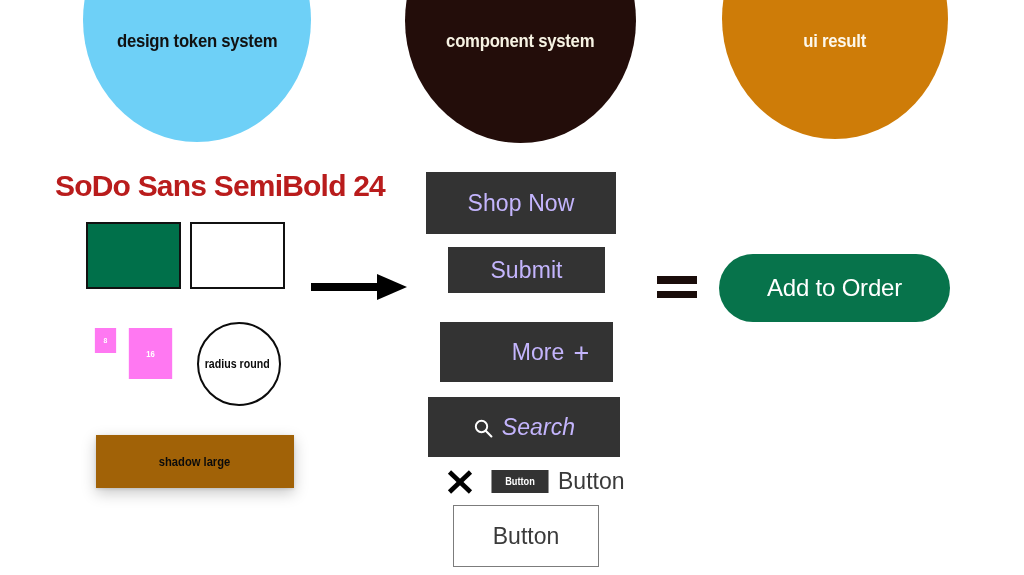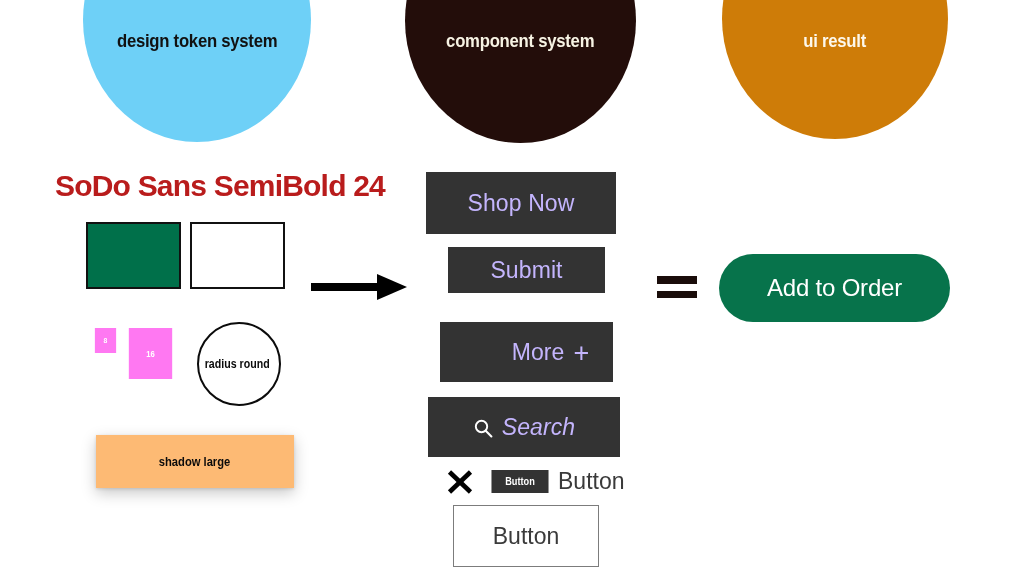--- a/index.html
+++ b/index.html
@@ -147,21 +147,21 @@
     transform: scaleX(0.85);
     white-space: nowrap;
   }
 
   #shadow-card {
     position: absolute;
     left: 96px;
     top: 435px;
     width: 198px;
     height: 53px;
-    background: #fdba74;
+    background: #a16207;
     box-shadow: 0 5px 14px rgba(0,0,0,0.22), 0 1px 3px rgba(0,0,0,0.12);
     display: flex;
     align-items: center;
     justify-content: center;
   }
   #shadow-card span {
     font-family: "Liberation Sans Narrow", "Liberation Sans", sans-serif;
     font-weight: bold;
     font-size: 13px;
     color: #0B0B0B;

